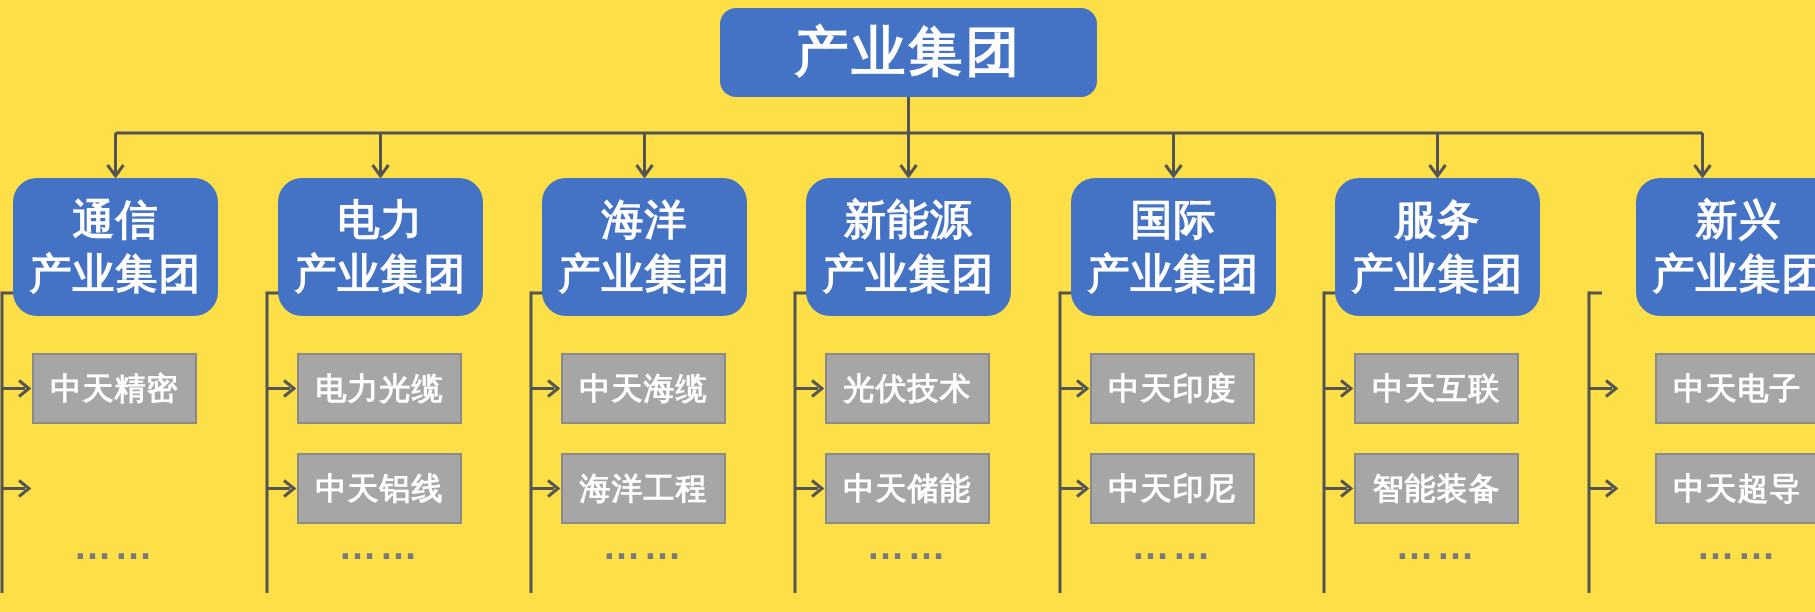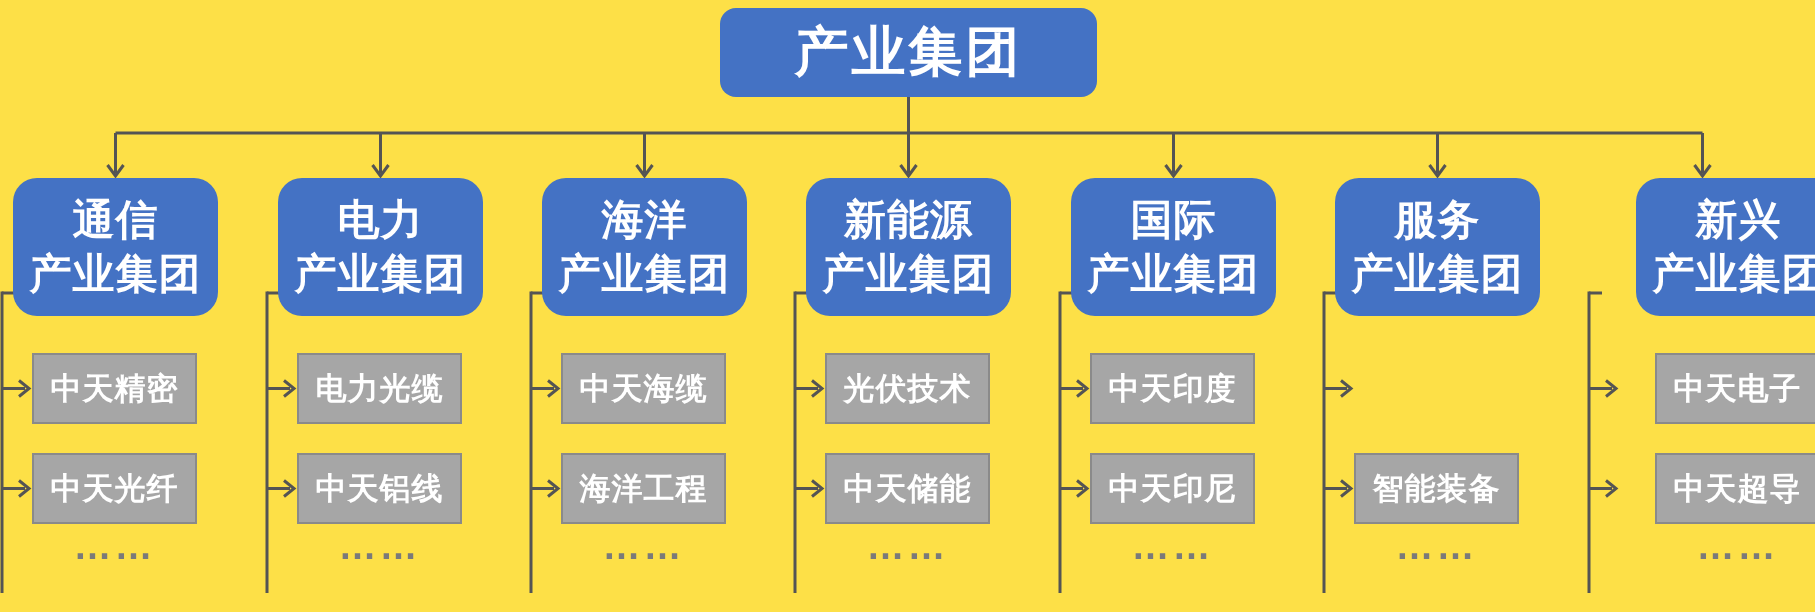--- a/index.html
+++ b/index.html
@@ -107,21 +107,20 @@
   <div class="top-node">
     <span>产业集团</span>
   </div>
 
   <div class="column col-0">
     <div class="parent-node">
       <span>通信</span>
       <span>产业集团</span>
     </div>
     <div class="child-node child-0">中天精密</div>
-    <div class="child-node child-1">中天光纤</div>
     <div class="dots">……</div>
   </div>
 
   <div class="column col-1">
     <div class="parent-node">
       <span>电力</span>
       <span>产业集团</span>
     </div>
     <div class="child-node child-0">电力光缆</div>
     <div class="child-node child-1">中天铝线</div>
@@ -156,20 +155,21 @@
     <div class="child-node child-1">中天印尼</div>
     <div class="child-node child-0">中天印度</div>
     <div class="dots">……</div>
   </div>
 
   <div class="column col-5">
     <div class="parent-node">
       <span>服务</span>
       <span>产业集团</span>
     </div>
+    <div class="child-node child-0">中天互联</div>
     <div class="child-node child-1">智能装备</div>
     <div class="dots">……</div>
   </div>
 
   <div class="column col-6">
     <div class="parent-node">
       <span>新兴</span>
       <span>产业集团</span>
     </div>
     <div class="child-node child-1">中天超导</div>

